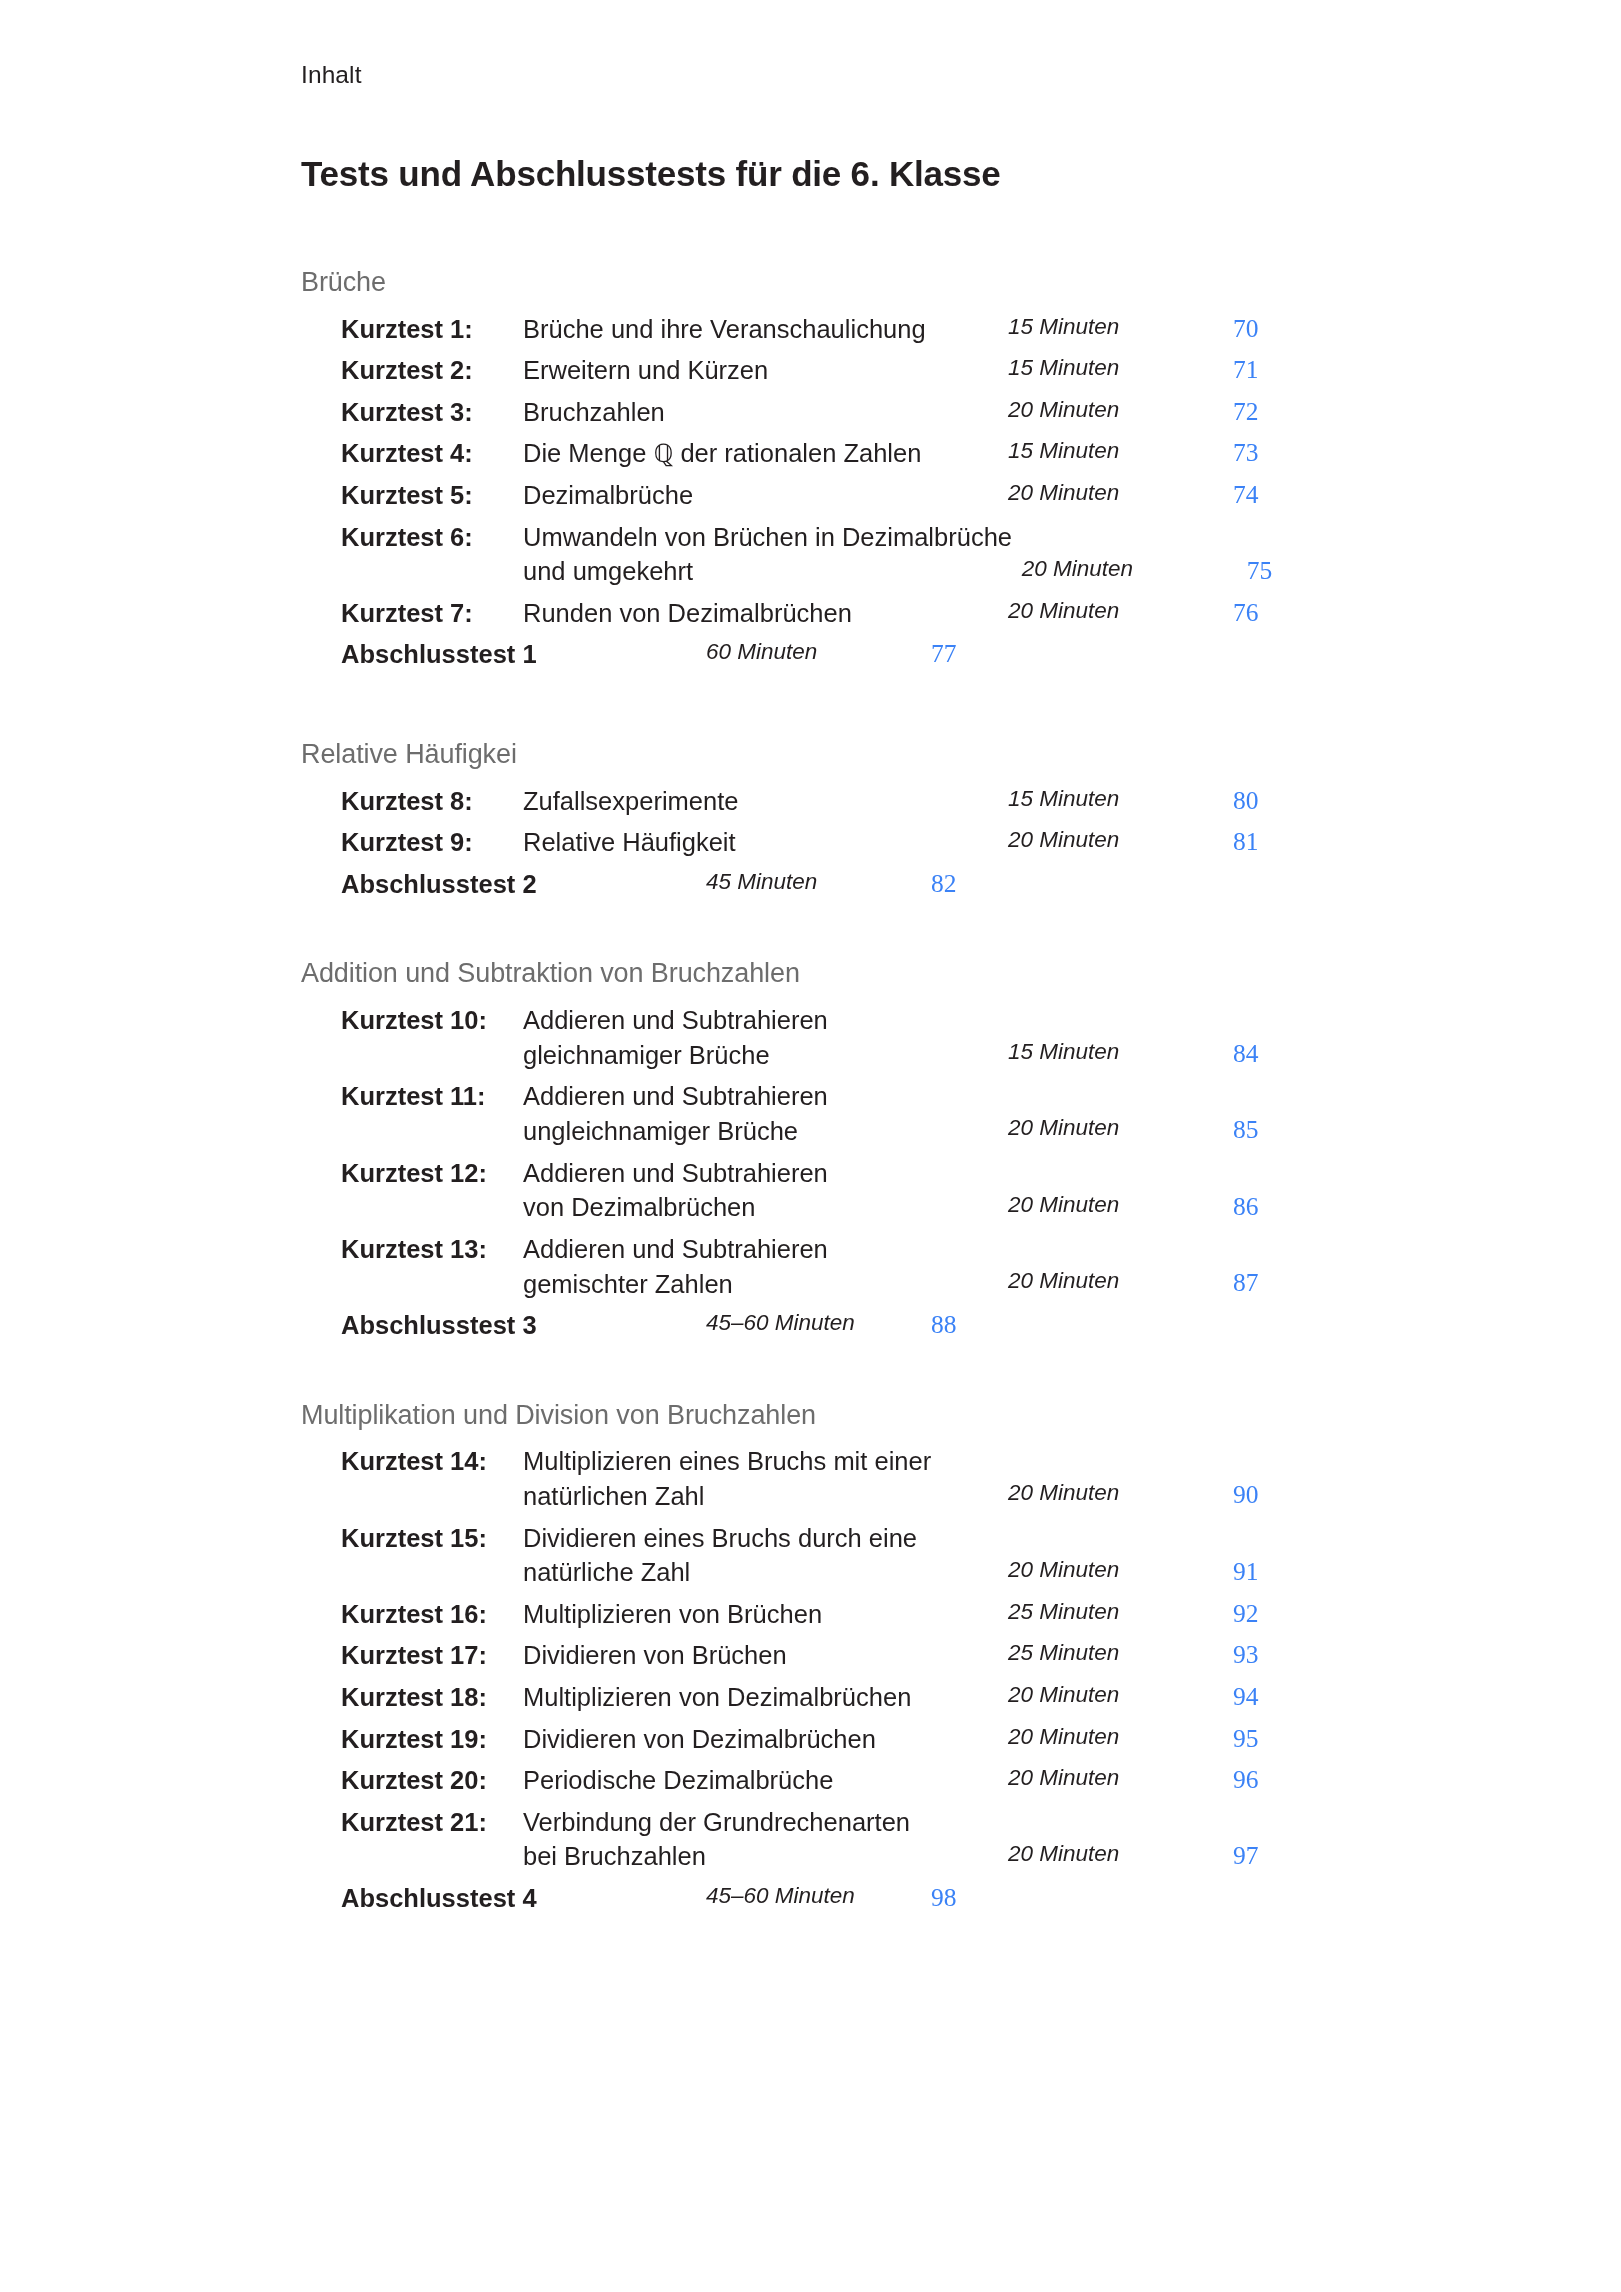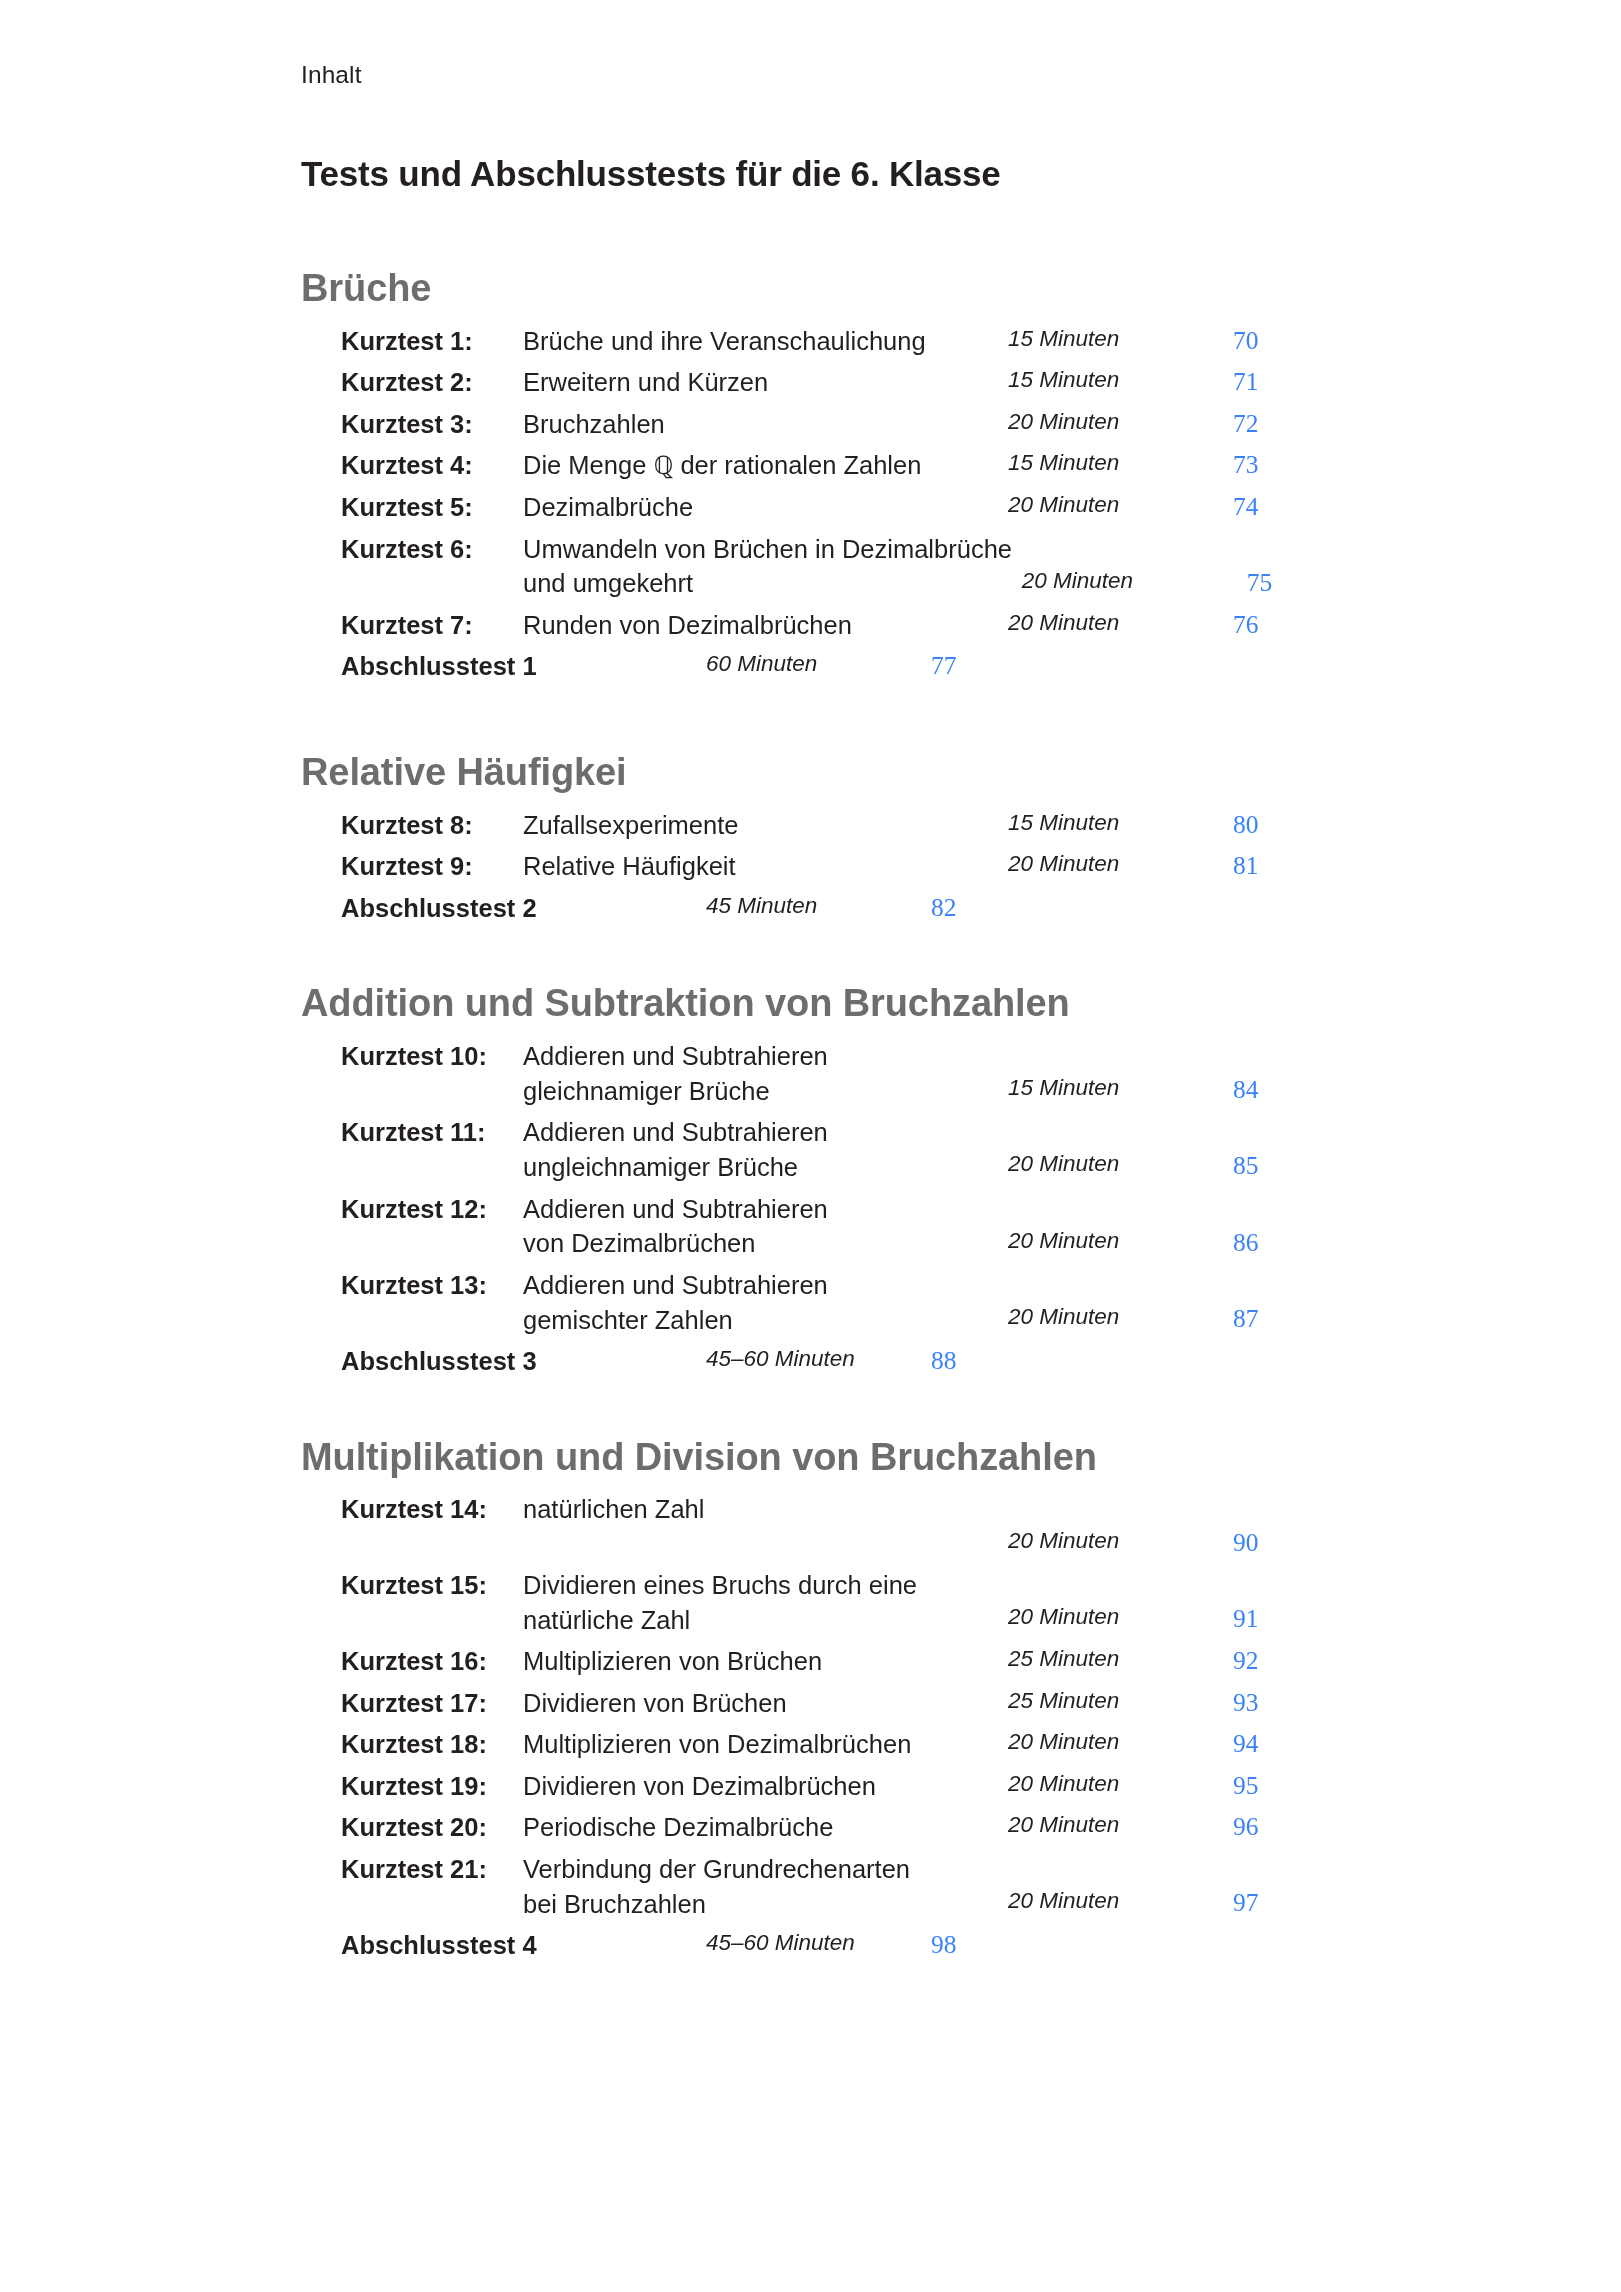--- a/index.html
+++ b/index.html
@@ -50,22 +50,22 @@
     position: absolute;
     left: 0;
     top: 267px;
     width: 1621px;
   }
 
   .section { }
 
   .section-heading {
     color: #6d6d6d;
-    font-size: 38px;
-    font-weight: 700;
+    font-size: 27px;
+    font-weight: 400;
     letter-spacing: -0.1px;
     padding-left: 301px;
     white-space: nowrap;
   }
 
   .rows {
     margin-top: 13.7px;
   }
 
   .row {
@@ -279,20 +279,21 @@
             <div class="col-page">88</div>
           </div>
         </div>
       </div>
       <div class="section" style="margin-top: 57px;">
         <div class="section-heading">Multiplikation und Division von Bruchzahlen</div>
         <div class="rows">
           <div class="row multiline">
             <div class="col-label">Kurztest 14:</div>
             <div class="col-desc">
+              <span class="ln">Multiplizieren eines Bruchs mit einer</span>
               <span class="ln">natürlichen Zahl</span>
             </div>
             <div class="col-min">20 Minuten</div>
             <div class="col-page">90</div>
           </div>
           <div class="row multiline">
             <div class="col-label">Kurztest 15:</div>
             <div class="col-desc">
               <span class="ln">Dividieren eines Bruchs durch eine</span>
               <span class="ln">natürliche Zahl</span>

